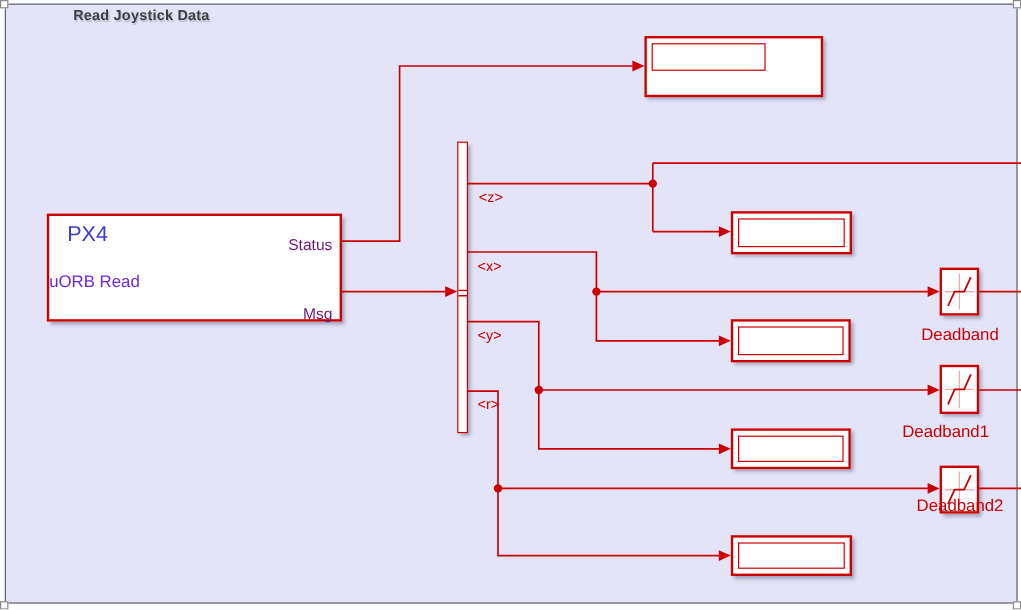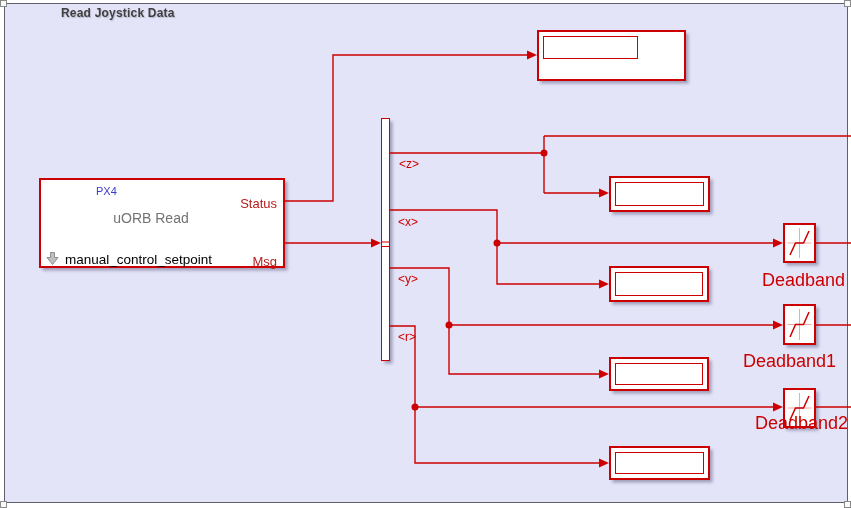--- a/index.html
+++ b/index.html
@@ -18,34 +18,34 @@
 
   .block { position:absolute; background:#ffffff; border:2px solid #CC0000;
            box-shadow:2.5px 2.5px 3px rgba(100,100,135,.55); z-index:2; }
 
   .display-inner { position:absolute; border:1.5px solid #CC0000; background:#ffffff;
                    font-size:12px; color:#000; }
 
   #wires { position:absolute; left:0; top:0; z-index:3; pointer-events:none; }
 
   #px4-block { left:39px; top:178px; width:246px; height:90px; }
-  .px4-header { position:absolute; left:15px; top:5px; color:#3A3ACC; font-size:11px;margin-left:40px; }
-  .px4-title  { position:absolute; left:0; top:30px; width:220px; text-align:center;
-                color:#737373; font-size:14px; }
-  .px4-port   { position:absolute; right:6px; color:#b91c1c; font-size:13px; }
+  .px4-header { position:absolute; left:15px; top:5px; color:#3A3ACC; font-size:18px; }
+  .px4-title  { position:absolute; left:0; top:46px; width:220px; text-align:left;
+                color:#6d28d9; font-size:14px; }
+  .px4-port   { position:absolute; right:6px; color:#701a75; font-size:13px; }
   .px4-topic-row { position:absolute; left:5px; top:71px; height:16px; display:flex;
                    align-items:center; }
   .px4-topic  { color:#000; font-size:13.5px; margin-left:6px; }
 
   #bus-bar { left:381px; top:118px; width:9px; height:243px; border-width:1.5px; }
 
   .sig-label { position:absolute; color:#CC0000; font-size:12px; z-index:4; }
 
-  .deadband-label { position:absolute; width:90px; text-align:right; color:#CC0000;
-                    font-size:18px; z-index:4; }
+  .deadband-label { position:absolute; width:90px; text-align:center; color:#CC0000;
+                    font-size:14px; z-index:4; }
 </style>
 </head>
 <body>
 
 <div id="canvas">
 
   <div id="area-box"></div>
 
   <div class="handle" style="left:0;top:0"></div>
   <div class="handle" style="left:844px;top:0"></div>
@@ -81,26 +81,20 @@
       <circle cx="449" cy="325" r="3.5"></circle>
       <circle cx="415" cy="407" r="3.5"></circle>
     </g>
   </svg>
 
   <div id="px4-block" class="block">
     <div class="px4-header">PX4</div>
     <div class="px4-title">uORB Read</div>
     <div class="px4-port" style="top:16px">Status</div>
     <div class="px4-port" style="top:74px">Msg</div>
-    <div class="px4-topic-row">
-      <svg width="13" height="14" viewBox="0 0 13 14">
-        <polygon points="4.5,0.5 8.5,0.5 8.5,5.5 12,5.5 6.5,12.5 1,5.5 4.5,5.5" fill="#BFBFBF" stroke="#8f8f8f" stroke-width="1"></polygon>
-      </svg>
-      <span class="px4-topic">manual_control_setpoint</span>
-    </div>
   </div>
 
   <div id="bus-bar" class="block"></div>
 
   <div class="sig-label" style="left:399px;top:157px">&lt;z&gt;</div>
   <div class="sig-label" style="left:398px;top:215px">&lt;x&gt;</div>
   <div class="sig-label" style="left:398px;top:272px">&lt;y&gt;</div>
   <div class="sig-label" style="left:398px;top:330px">&lt;r&gt;</div>
 
   <div class="block" style="left:537px;top:30px;width:149px;height:51px">

